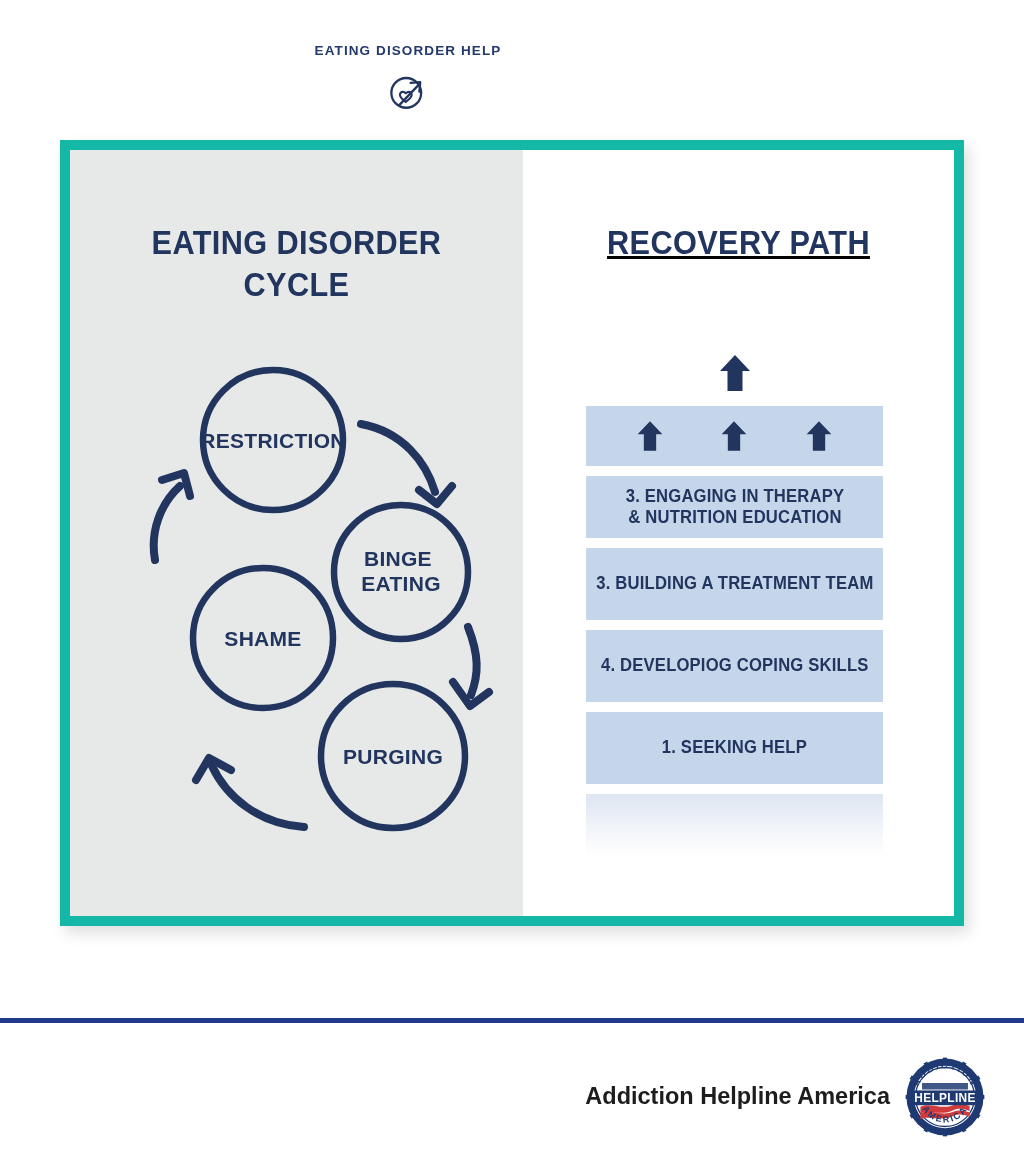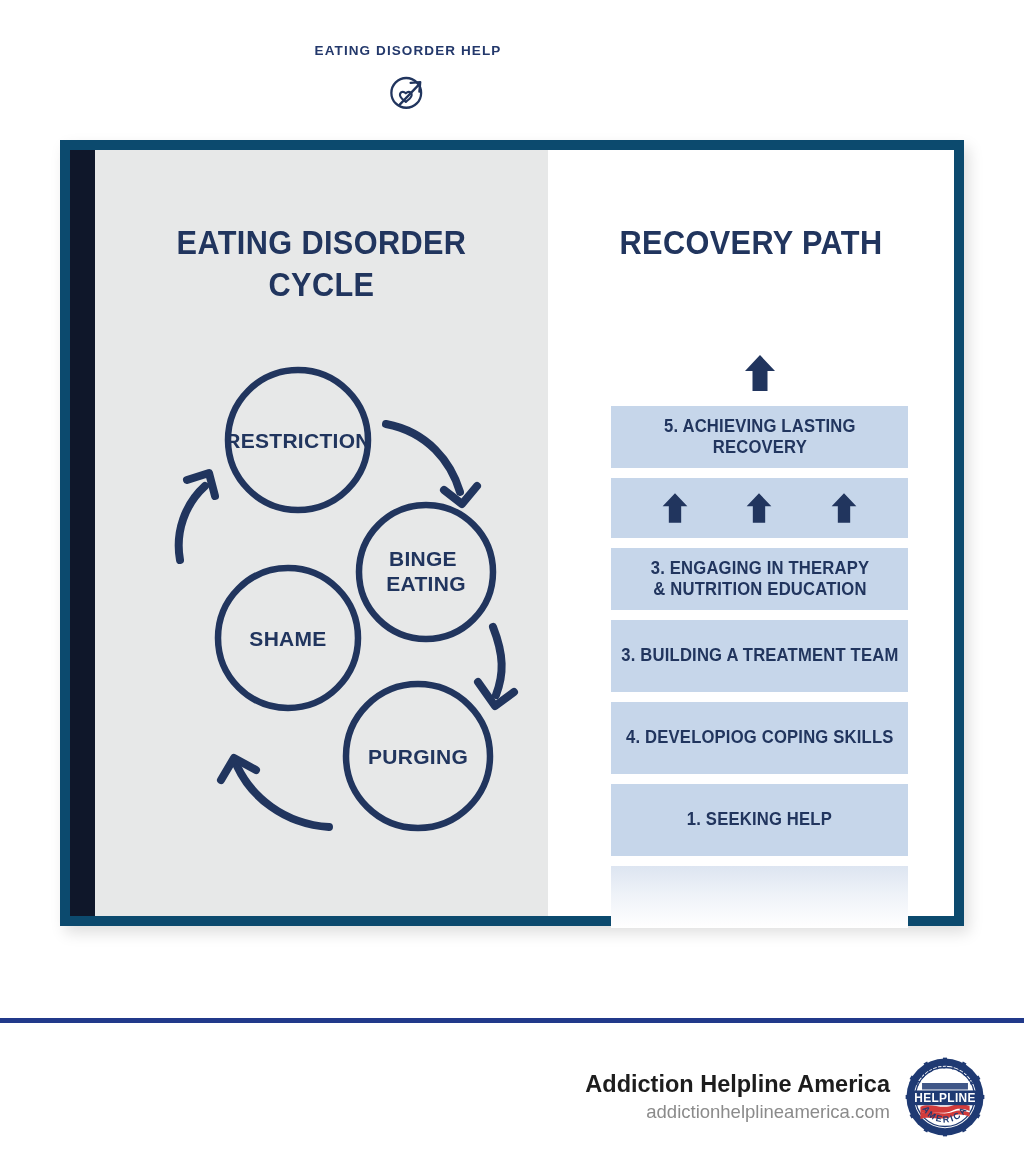--- a/index.html
+++ b/index.html
@@ -43,38 +43,38 @@
     display: block;
   }
 
   
   .card {
     position: absolute;
     left: 60px;
     top: 140px;
     width: 904px;
     height: 786px;
-    border: 10px solid #0c4a6e;
-    box-sizing: border-box;
-    background: #0f172a;
+    border: 10px solid #14b8a6;
+    box-sizing: border-box;
+    background: #a21caf;
     box-shadow: 5px 7px 14px rgba(0,0,0,0.13);
     display: flex;
-    padding-left: 25px;
   }
   .panel-left {
     width: 453px;
     background: #e7e8e8;
     position: relative;
     box-sizing: border-box;
   }
   .panel-right {
     flex: 1;
     background: #ffffff;
     position: relative;
     box-sizing: border-box;
+    text-decoration: underline;
   }
 
   .panel-title {
     text-align: center;
     color: #21355e;
     font-family: "Liberation Sans Narrow", "Liberation Sans", sans-serif;
     font-weight: 700;
     font-size: 33px;
     letter-spacing: 0.4px;
     line-height: 1.26;
@@ -252,24 +252,20 @@
     <div class="panel-title">RECOVERY PATH</div>
 
     <div class="steps">
 
       <div class="top-arrow">
         <svg width="34" height="42" viewBox="0 0 34 42">
           <path d="M17 3 L32 19 L24.5 19 L24.5 39 L9.5 39 L9.5 19 L2 19 Z" fill="#21355e"></path>
         </svg>
       </div>
 
-      <div class="bar tall">
-        <span class="bar-text">5. ACHIEVING LASTING
-RECOVERY</span>
-      </div>
 
       <div class="bar arrows">
         <svg width="28" height="36" viewBox="0 0 34 42">
           <path d="M17 3 L32 19 L24.5 19 L24.5 39 L9.5 39 L9.5 19 L2 19 Z" fill="#21355e"></path>
         </svg>
         <svg width="28" height="36" viewBox="0 0 34 42">
           <path d="M17 3 L32 19 L24.5 19 L24.5 39 L9.5 39 L9.5 19 L2 19 Z" fill="#21355e"></path>
         </svg>
         <svg width="28" height="36" viewBox="0 0 34 42">
           <path d="M17 3 L32 19 L24.5 19 L24.5 39 L9.5 39 L9.5 19 L2 19 Z" fill="#21355e"></path>
@@ -296,21 +292,20 @@
       <div class="bar fade"></div>
     </div>
   </div>
 </div>
 
 <div class="footer-rule"></div>
 
 <div class="footer">
   <div class="footer-text">
     <div class="footer-brand">Addiction Helpline America</div>
-    <div class="footer-url">addictionhelplineamerica.com</div>
   </div>
 
   <svg class="footer-badge" viewBox="0 0 100 100">
     <defs>
       <path id="arcTop" d="M 50 50 m -35 0 a 35 35 0 0 1 70 0" fill="none"></path>
       <path id="arcBot" d="M 50 50 m -31 0 a 31 31 0 0 0 62 0" fill="none"></path>
     </defs>
 
     <g>
       <circle cx="50" cy="50" r="47" fill="#1f3a73"></circle>

